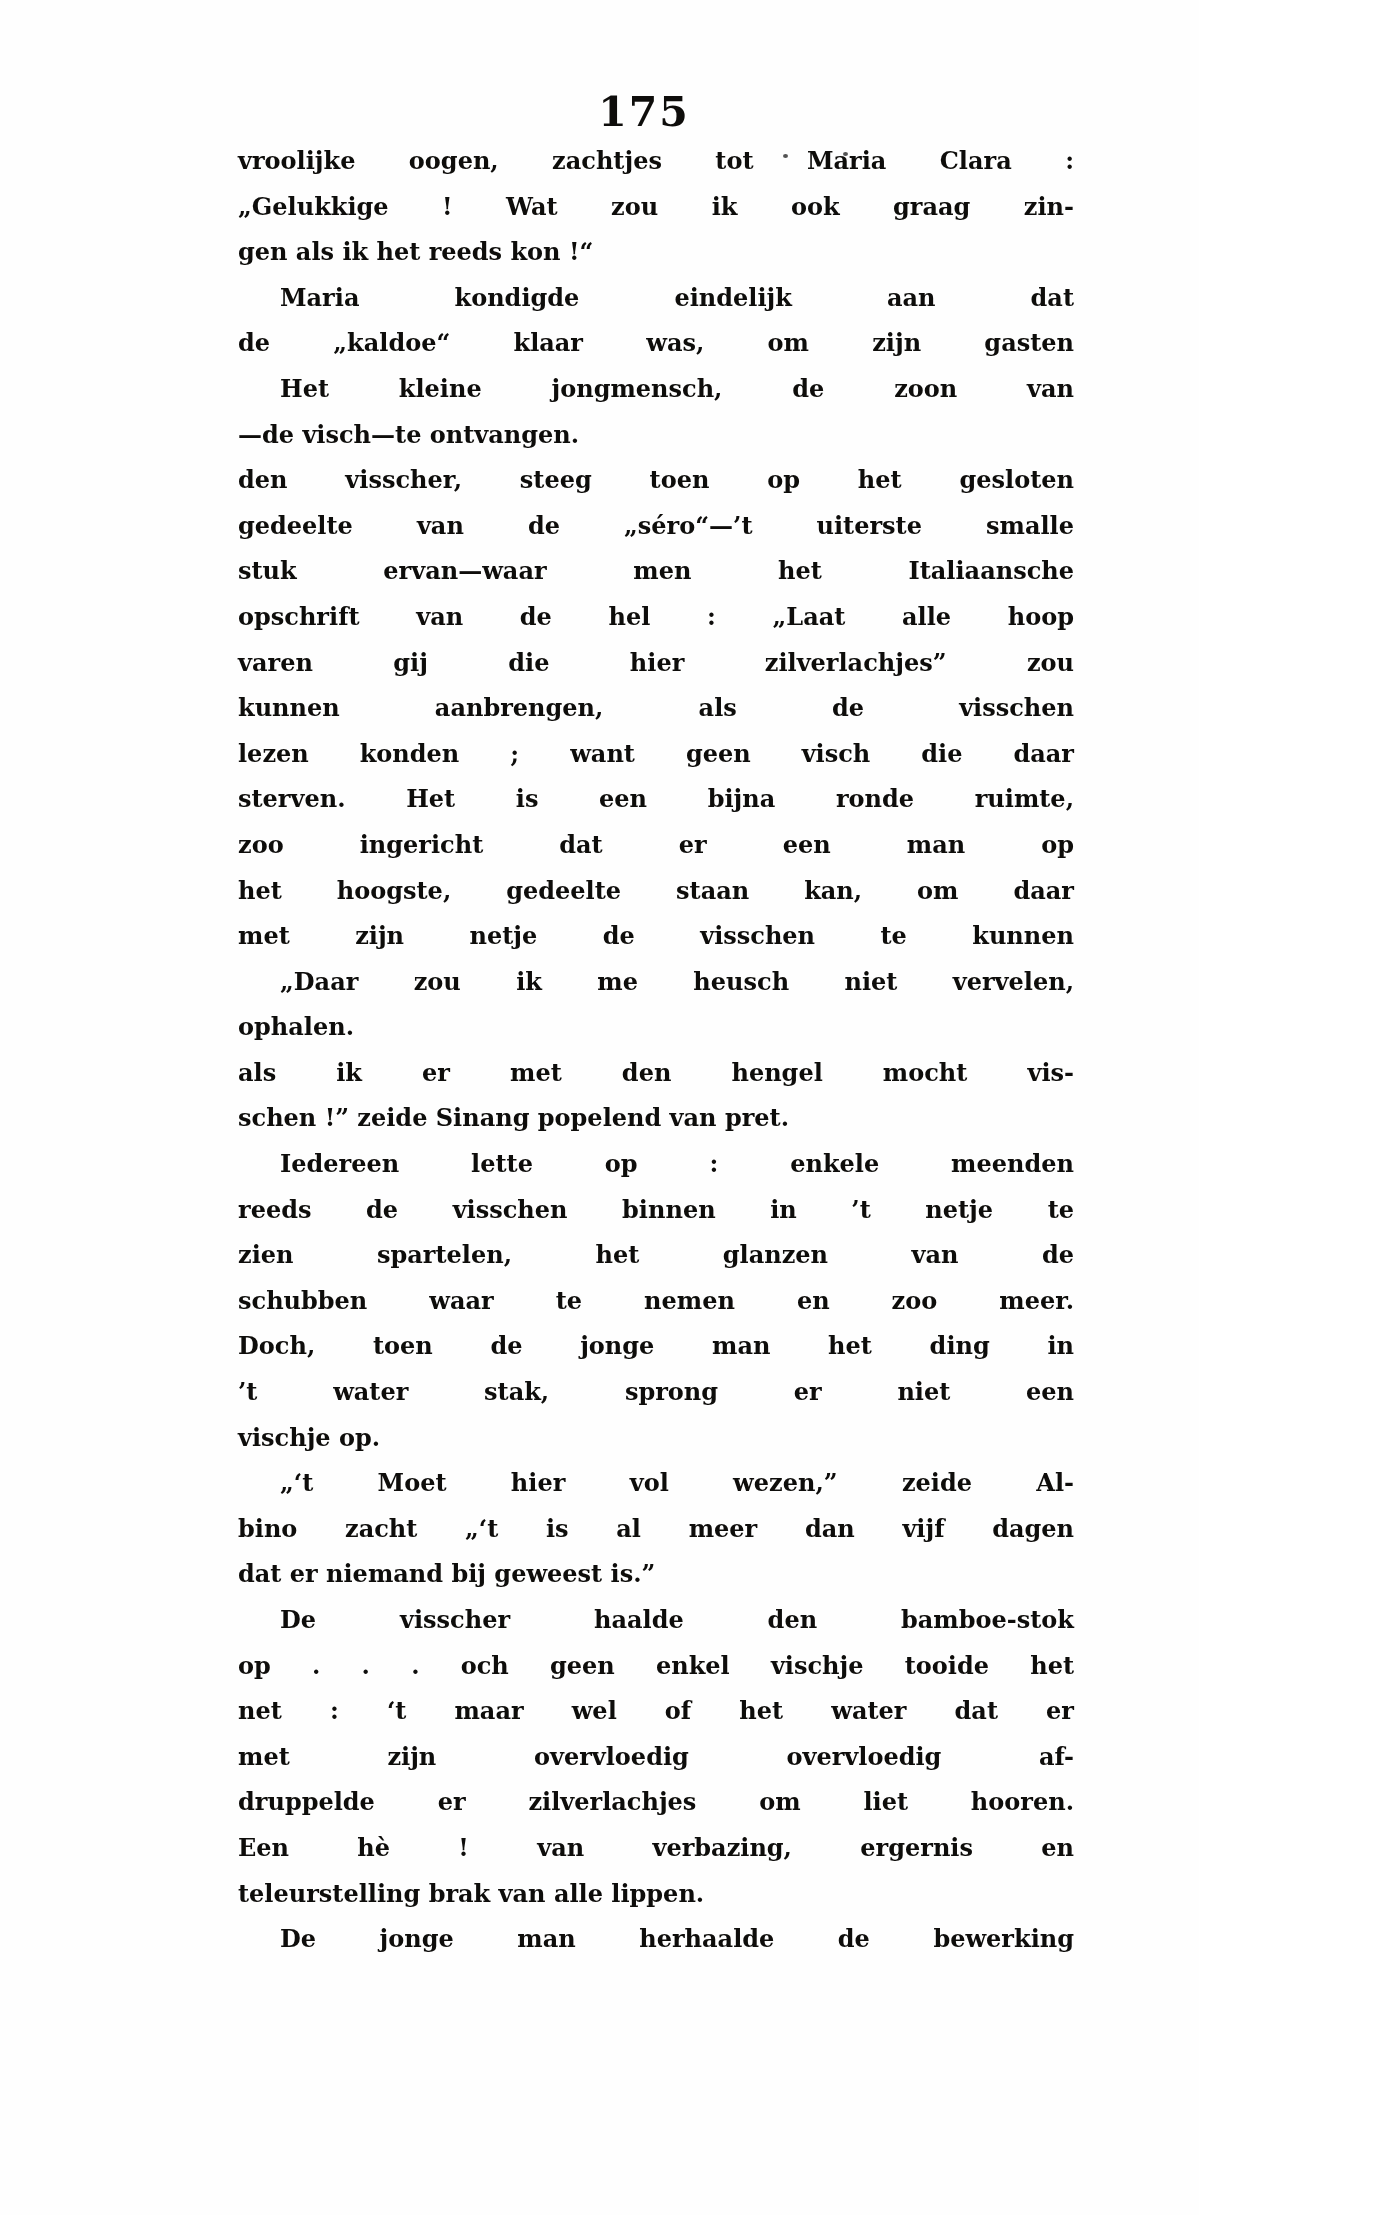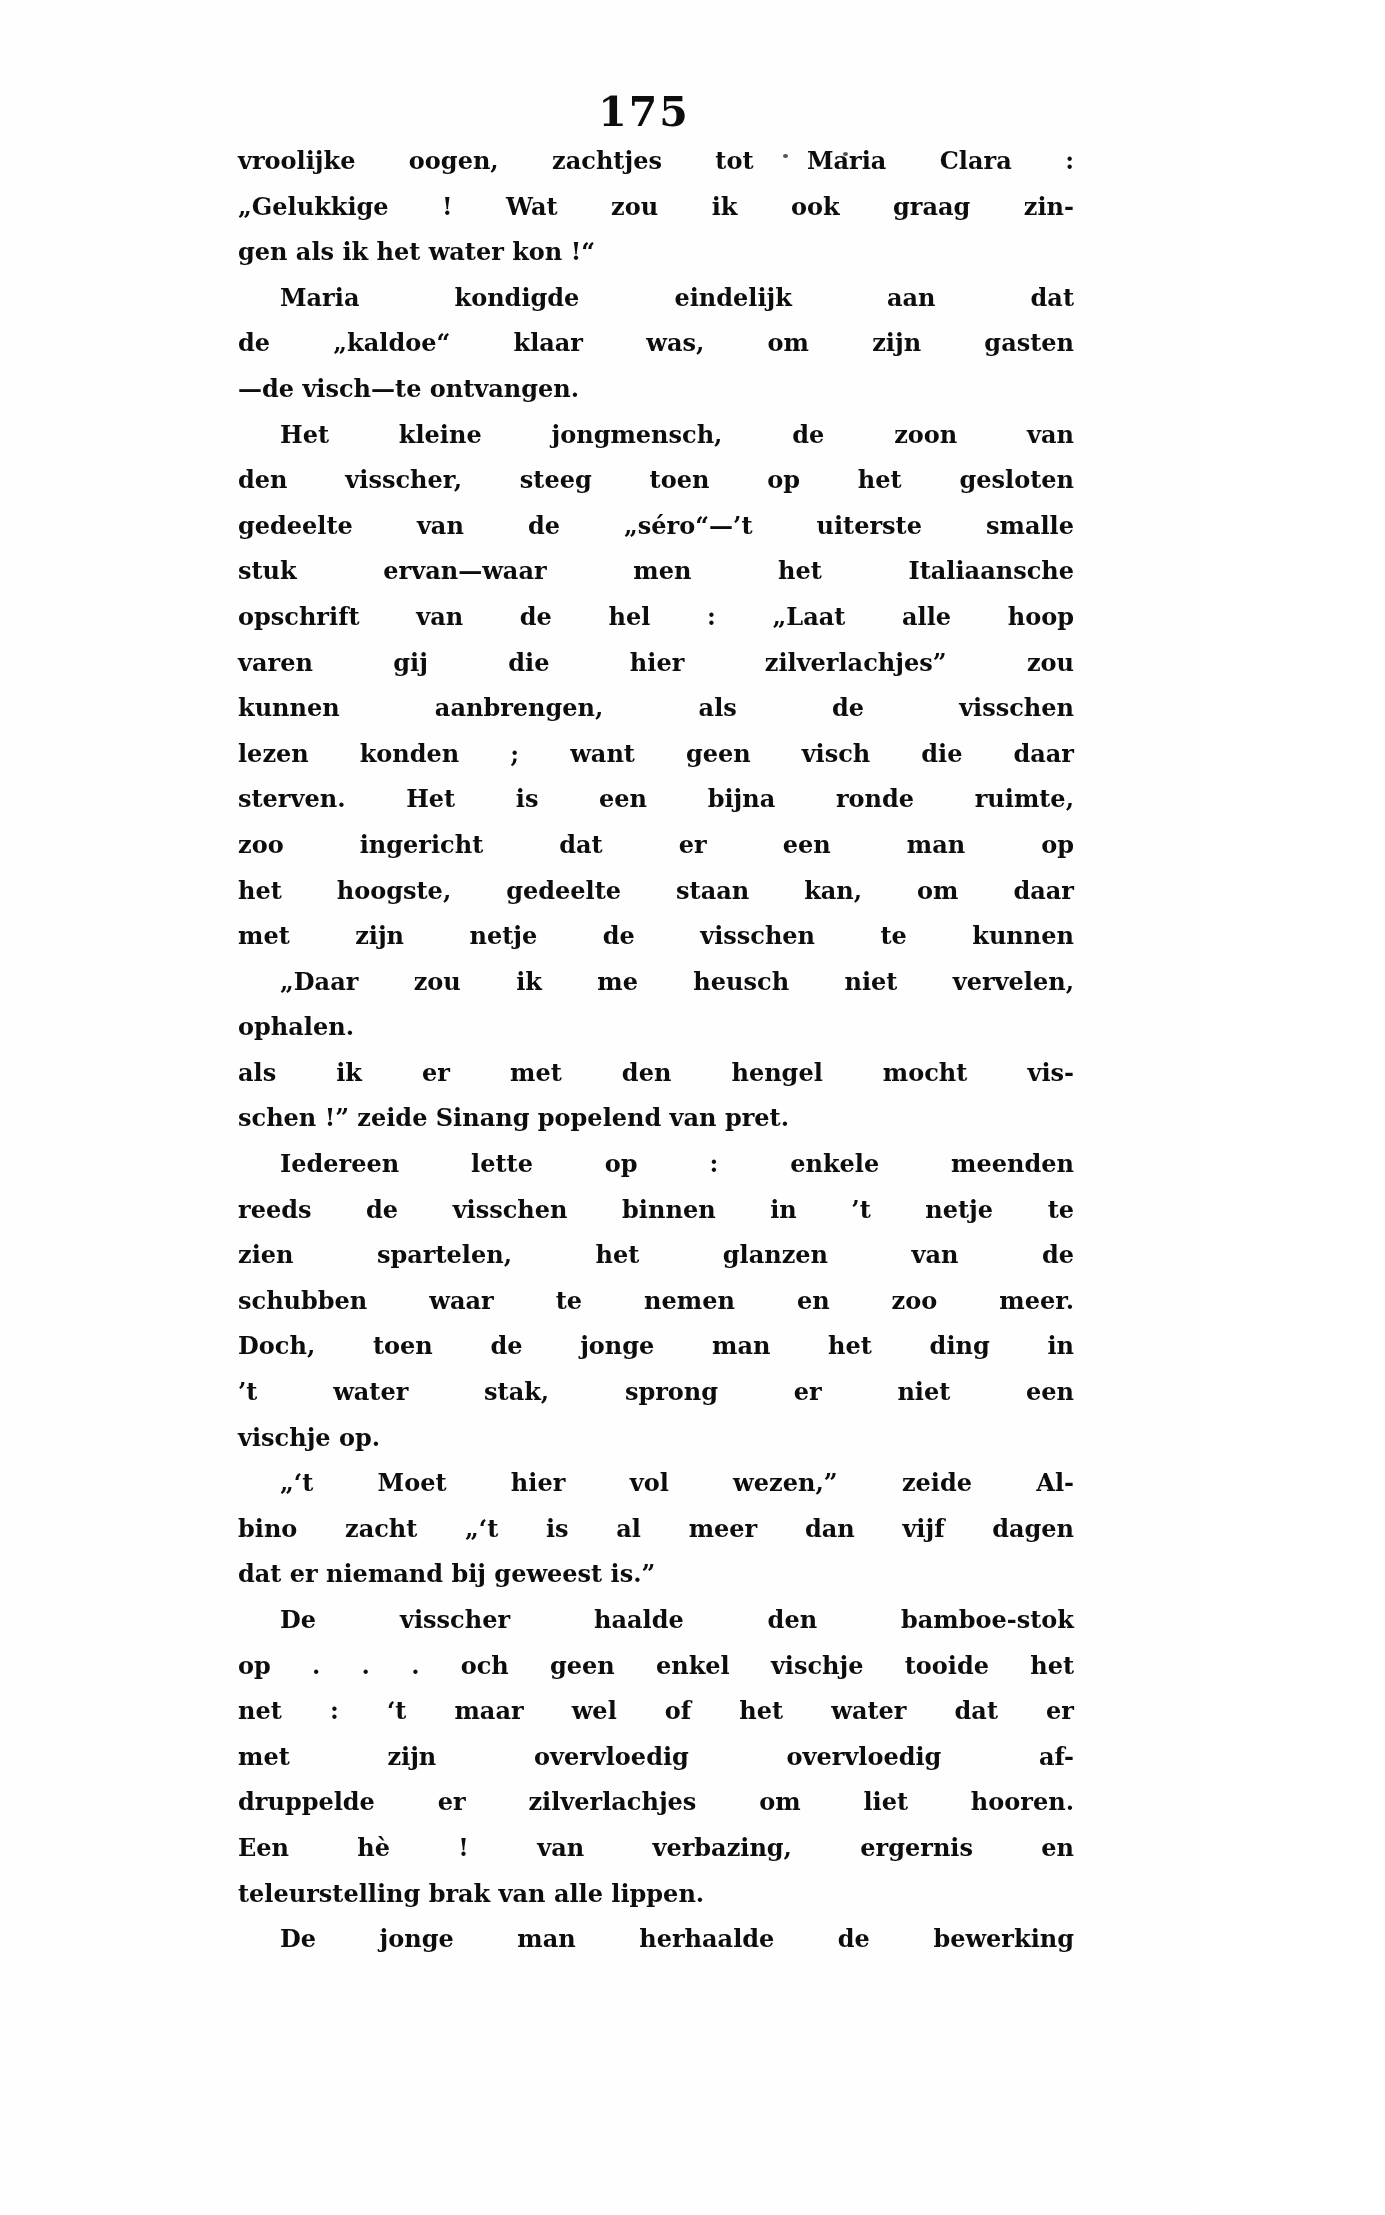--- a/index.html
+++ b/index.html
@@ -57,25 +57,25 @@
   }
 </style>
 </head>
 <body>
 
 <div class="sheet">
   <div class="page-number">175</div>
   <div class="text-block" id="text-block">
       <div class="line">vroolijke oogen, zachtjes tot Maria Clara :</div>
       <div class="line">„Gelukkige ! Wat zou ik ook graag zin-</div>
-      <div class="line end">gen als ik het water kon !“</div>
+      <div class="line end">gen als ik het reeds kon !“</div>
       <div class="line indent">Maria kondigde eindelijk aan dat</div>
       <div class="line">de „kaldoe“ klaar was, om zijn gasten</div>
+      <div class="line indent">Het kleine jongmensch, de zoon van</div>
       <div class="line end">—de visch—te ontvangen.</div>
-      <div class="line indent">Het kleine jongmensch, de zoon van</div>
       <div class="line">den visscher, steeg toen op het gesloten</div>
       <div class="line">gedeelte van de „séro“—’t uiterste smalle</div>
       <div class="line">stuk ervan—waar men het Italiaansche</div>
       <div class="line">opschrift van de hel : „Laat alle hoop</div>
       <div class="line">varen gij die hier zilverlachjes” zou</div>
       <div class="line">kunnen aanbrengen, als de visschen</div>
       <div class="line">lezen konden ; want geen visch die daar</div>
       <div class="line">sterven. Het is een bijna ronde ruimte,</div>
       <div class="line">zoo ingericht dat er een man op</div>
       <div class="line">het hoogste, gedeelte staan kan, om daar</div>

